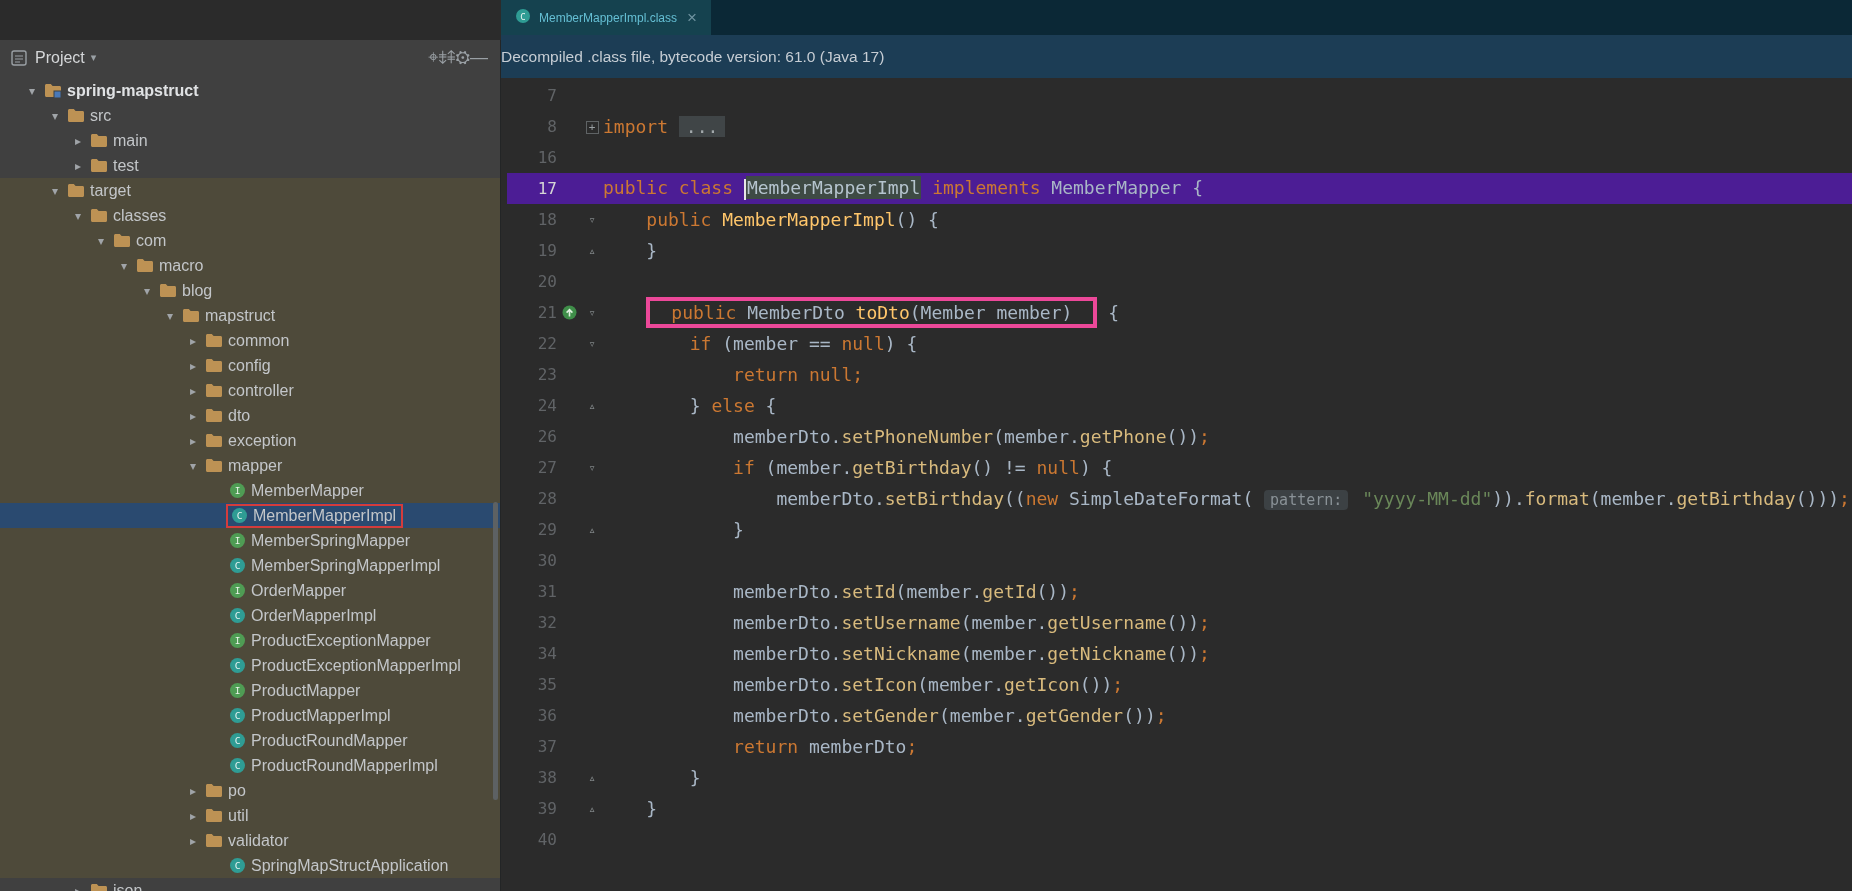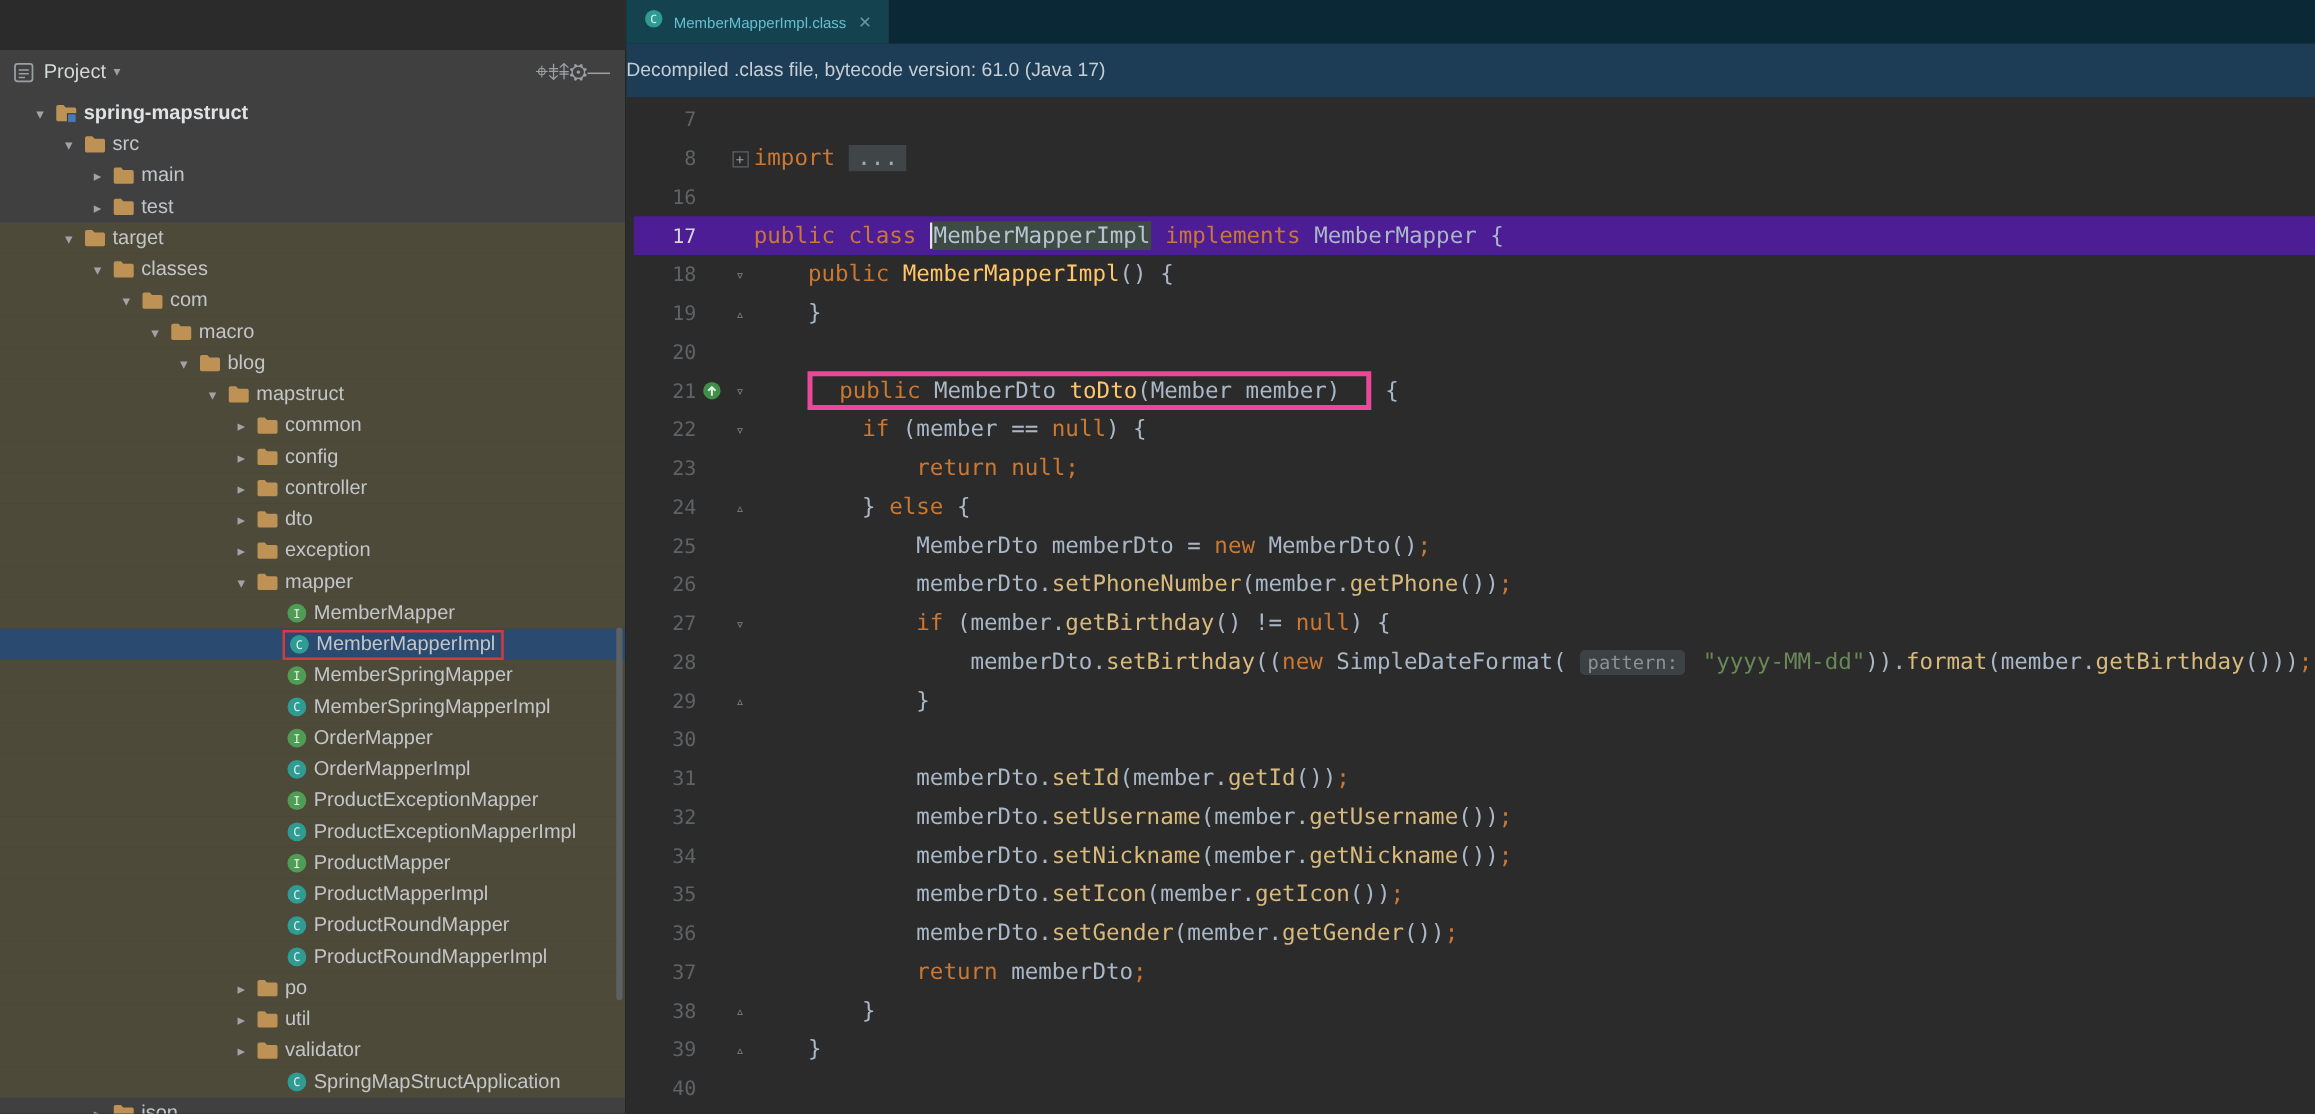--- a/index.html
+++ b/index.html
@@ -485,26 +485,20 @@
           <span class="fslot"></span>
           <span class="ctext"><span class="tk-t">            </span><span class="tk-k">return null</span><span class="tk-sc">;</span></span>
         </div>
         <div class="code-row">
           <span class="ln">24</span>
           <span class="gslot"></span>
           <span class="fslot">▵</span>
           <span class="ctext"><span class="tk-t">        } </span><span class="tk-k">else</span><span class="tk-t"> {</span></span>
         </div>
         <div class="code-row">
-          <span class="ln">25</span>
-          <span class="gslot"></span>
-          <span class="fslot"></span>
-          <span class="ctext"><span class="tk-t">            MemberDto memberDto = </span><span class="tk-k">new</span><span class="tk-t"> MemberDto()</span><span class="tk-sc">;</span></span>
-        </div>
-        <div class="code-row">
           <span class="ln">26</span>
           <span class="gslot"></span>
           <span class="fslot"></span>
           <span class="ctext"><span class="tk-t">            memberDto.</span><span class="tk-c">setPhoneNumber</span><span class="tk-t">(member.</span><span class="tk-c">getPhone</span><span class="tk-t">())</span><span class="tk-sc">;</span></span>
         </div>
         <div class="code-row">
           <span class="ln">27</span>
           <span class="gslot"></span>
           <span class="fslot">▿</span>
           <span class="ctext"><span class="tk-t">            </span><span class="tk-k">if</span><span class="tk-t"> (member.</span><span class="tk-c">getBirthday</span><span class="tk-t">() != </span><span class="tk-k">null</span><span class="tk-t">) {</span></span>

